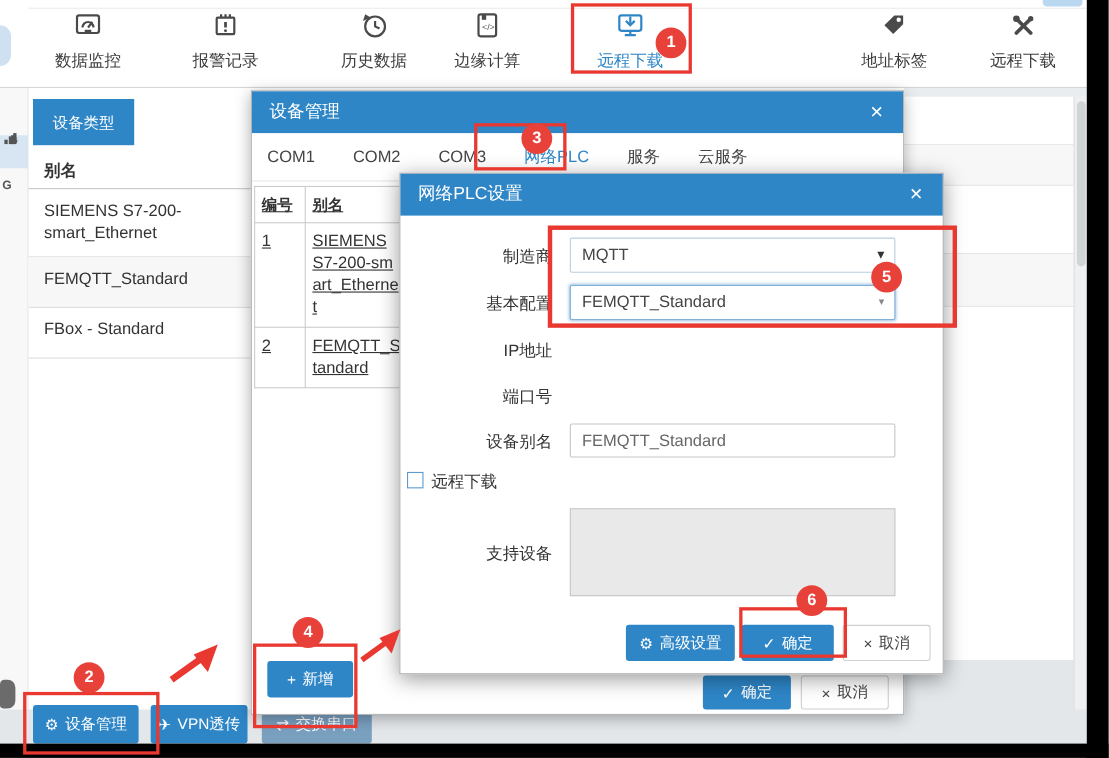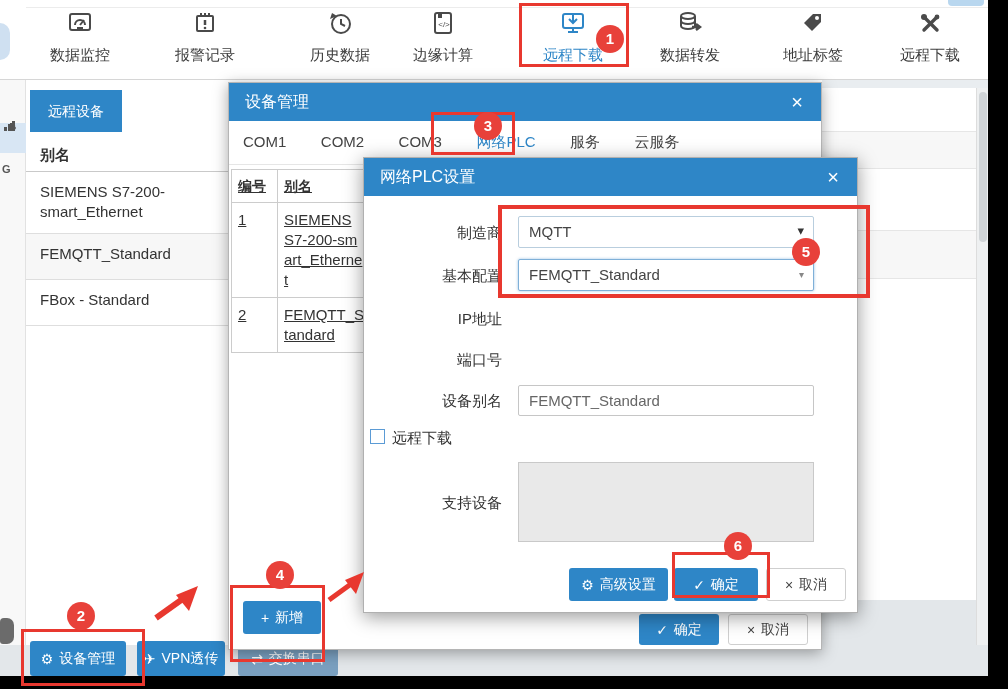--- a/index.html
+++ b/index.html
@@ -182,31 +182,20 @@
           <path d="M3 6 a2 2 0 0 1 2-2 h16 a2 2 0 0 1 2 2 v10 a2 2 0 0 1-2 2 h-16 a2 2 0 0 1-2-2 Z"></path>
           <line x1="13" y1="18" x2="13" y2="22"></line>
             <line x1="8" y1="22" x2="18" y2="22"></line>
           <line x1="13" y1="5" x2="13" y2="12"></line>
             <polyline points="9,9 13,13 17,9"></polyline>
           </svg>
       </span>
       <span class="tlabel">远程下载</span>
     </div>
 
-    <div class="abs tb-item" style="left:642px">
-      <span class="ticon">
-        <svg width="26" height="26" viewBox="0 0 26 26" fill="none" stroke="#4a4a4a" stroke-width="2">
-          <ellipse cx="11" cy="6" rx="7" ry="3"></ellipse>
-            <path d="M4 6 v10 a7 3 0 0 0 14 0 v-10"></path>
-          <path d="M4 11 a7 3 0 0 0 14 0"></path>
-            <path d="M15 17 h7 M19 14 l4 3 -4 3" stroke-width="2.4"></path>
-          </svg>
-      </span>
-      <span class="tlabel">数据转发</span>
-    </div>
 
     <div class="abs tb-item" style="left:765px">
       <span class="ticon">
         <svg width="26" height="26" viewBox="0 0 26 26">
           <path d="M4 13 L13 4 h8 v8 L12 21 Z" fill="#4a4a4a"></path>
             <circle cx="17" cy="8" r="2" fill="#fff"></circle>
           </svg>
       </span>
       <span class="tlabel">地址标签</span>
     </div>
@@ -235,21 +224,21 @@
           <i class="b2"></i>
           <i class="b3"></i>
           <i class="g">G</i>
       </span>
     </div>
     <div class="abs side-g">G</div>
     <div class="abs side-tool"></div>
   </div>
 
   <div class="abs left-panel">
-    <div class="abs left-tab">远程设备</div>
+    <div class="abs left-tab">设备类型</div>
     <div class="abs lp-head">别名</div>
     <div class="abs lp-row lp-r0">SIEMENS S7-200-smart_Ethernet</div>
     <div class="abs lp-row lp-r1">FEMQTT_Standard</div>
     <div class="abs lp-row lp-r2">FBox - Standard</div>
   </div>
 
   <div class="abs right-bg">
     <div class="abs rb-band"></div>
     <div class="abs rb-row rb1"></div>
     <div class="abs rb-row rb2"></div>

